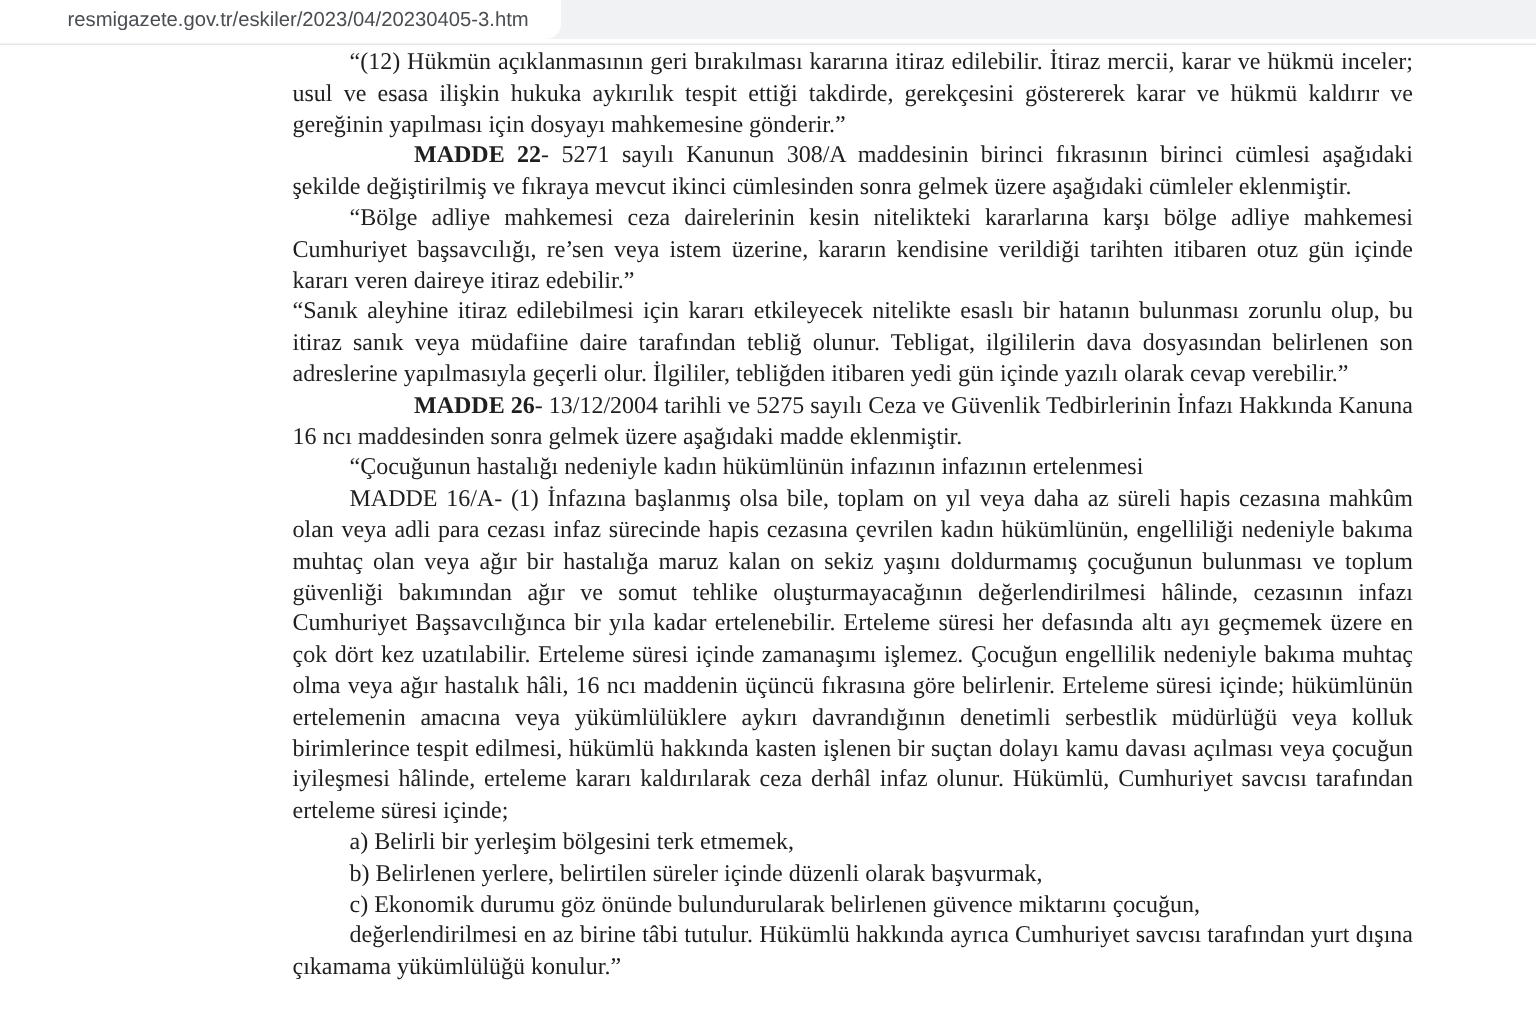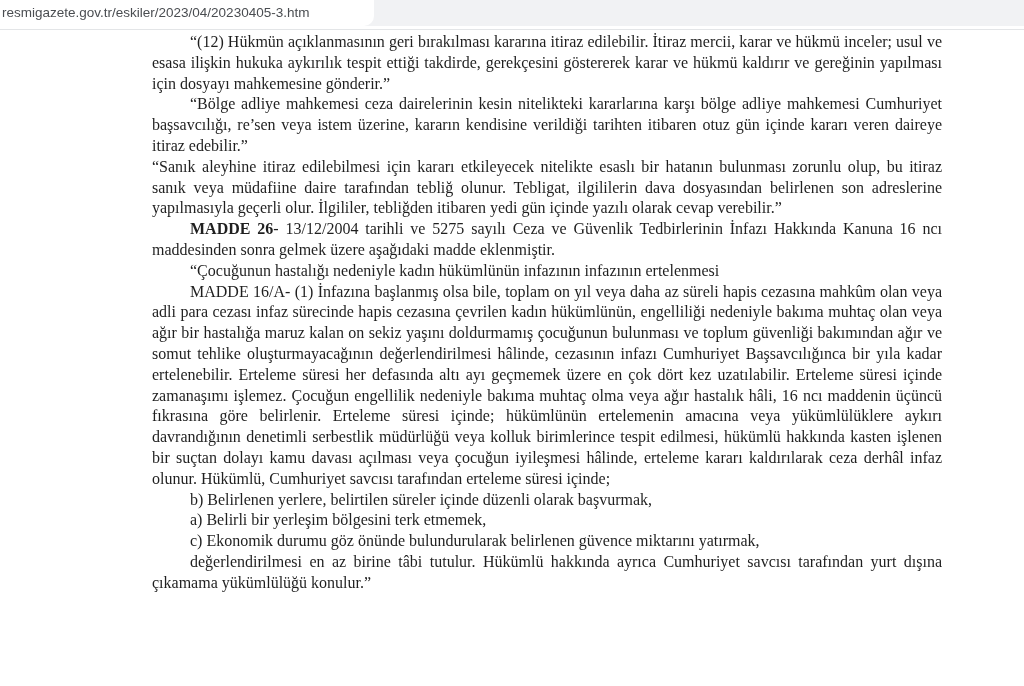--- a/index.html
+++ b/index.html
@@ -2,21 +2,21 @@
 <html lang="tr" style="--bar-bg: #f1f2f4; --divider: #e3e5e7; --text: #1f1f1f; --url-text: #4a4d51; --page-bg: #ffffff;"><head>
 <meta charset="utf-8">
 <style>
   :root {
     --bar-bg: #f1f2f4;
     --divider: #e3e5e7;
     --text: #1f1f1f;
     --url-text: #4a4d51;
     --page-bg: #ffffff;
   }
-  * { box-sizing: border-box; }
+  * { box-sizing: border-box; padding-left: 43px; }
   html, body {
     margin: 0; padding: 0;
     width: 1024px; height: 686px;
     background: var(--page-bg);
     overflow: hidden;
   }
   .topbar {
     position: relative;
     width: 100%;
     height: 26px;
@@ -68,22 +68,23 @@
 
 <div class="topbar">
   <div class="omnibox">
     <span class="url">resmigazete.gov.tr/eskiler/2023/04/20230405-3.htm</span>
   </div>
 </div>
 <div class="divider"></div>
 
 <div class="doc">
     <p class="indent">“(12) Hükmün açıklanmasının geri bırakılması kararına itiraz edilebilir. İtiraz mercii, karar ve hükmü inceler; usul ve esasa ilişkin hukuka aykırılık tespit ettiği takdirde, gerekçesini göstererek karar ve hükmü kaldırır ve gereğinin yapılması için dosyayı mahkemesine gönderir.”</p>
+    <p class="indent"><b>MADDE 22</b>- 5271 sayılı Kanunun 308/A maddesinin birinci fıkrasının birinci cümlesi aşağıdaki şekilde değiştirilmiş ve fıkraya mevcut ikinci cümlesinden sonra gelmek üzere aşağıdaki cümleler eklenmiştir.</p>
     <p class="indent">“Bölge adliye mahkemesi ceza dairelerinin kesin nitelikteki kararlarına karşı bölge adliye mahkemesi Cumhuriyet başsavcılığı, re’sen veya istem üzerine, kararın kendisine verildiği tarihten itibaren otuz gün içinde kararı veren daireye itiraz edebilir.”</p>
     <p class="">“Sanık aleyhine itiraz edilebilmesi için kararı etkileyecek nitelikte esaslı bir hatanın bulunması zorunlu olup, bu itiraz sanık veya müdafiine daire tarafından tebliğ olunur. Tebligat, ilgililerin dava dosyasından belirlenen son adreslerine yapılmasıyla geçerli olur. İlgililer, tebliğden itibaren yedi gün içinde yazılı olarak cevap verebilir.”</p>
     <p class="indent"><b>MADDE 26</b>- 13/12/2004 tarihli ve 5275 sayılı Ceza ve Güvenlik Tedbirlerinin İnfazı Hakkında Kanuna 16 ncı maddesinden sonra gelmek üzere aşağıdaki madde eklenmiştir.</p>
     <p class="indent">“Çocuğunun hastalığı nedeniyle kadın hükümlünün infazının infazının ertelenmesi</p>
     <p class="indent">MADDE 16/A- (1) İnfazına başlanmış olsa bile, toplam on yıl veya daha az süreli hapis cezasına mahkûm olan veya adli para cezası infaz sürecinde hapis cezasına çevrilen kadın hükümlünün, engelliliği nedeniyle bakıma muhtaç olan veya ağır bir hastalığa maruz kalan on sekiz yaşını doldurmamış çocuğunun bulunması ve toplum güvenliği bakımından ağır ve somut tehlike oluşturmayacağının değerlendirilmesi hâlinde, cezasının infazı Cumhuriyet Başsavcılığınca bir yıla kadar ertelenebilir. Erteleme süresi her defasında altı ayı geçmemek üzere en çok dört kez uzatılabilir. Erteleme süresi içinde zamanaşımı işlemez. Çocuğun engellilik nedeniyle bakıma muhtaç olma veya ağır hastalık hâli, 16 ncı maddenin üçüncü fıkrasına göre belirlenir. Erteleme süresi içinde; hükümlünün ertelemenin amacına veya yükümlülüklere aykırı davrandığının denetimli serbestlik müdürlüğü veya kolluk birimlerince tespit edilmesi, hükümlü hakkında kasten işlenen bir suçtan dolayı kamu davası açılması veya çocuğun iyileşmesi hâlinde, erteleme kararı kaldırılarak ceza derhâl infaz olunur. Hükümlü, Cumhuriyet savcısı tarafından erteleme süresi içinde;</p>
+    <p class="indent">a) Belirli bir yerleşim bölgesini terk etmemek,</p>
     <p class="indent">b) Belirlenen yerlere, belirtilen süreler içinde düzenli olarak başvurmak,</p>
-    <p class="indent">a) Belirli bir yerleşim bölgesini terk etmemek,</p>
-    <p class="indent">c) Ekonomik durumu göz önünde bulundurularak belirlenen güvence miktarını yatırmak,</p>
+    <p class="indent">c) Ekonomik durumu göz önünde bulundurularak belirlenen güvence miktarını çocuğun,</p>
     <p class="indent">değerlendirilmesi en az birine tâbi tutulur. Hükümlü hakkında ayrıca Cumhuriyet savcısı tarafından yurt dışına çıkamama yükümlülüğü konulur.”</p>
   </div>
 
 </body></html>

